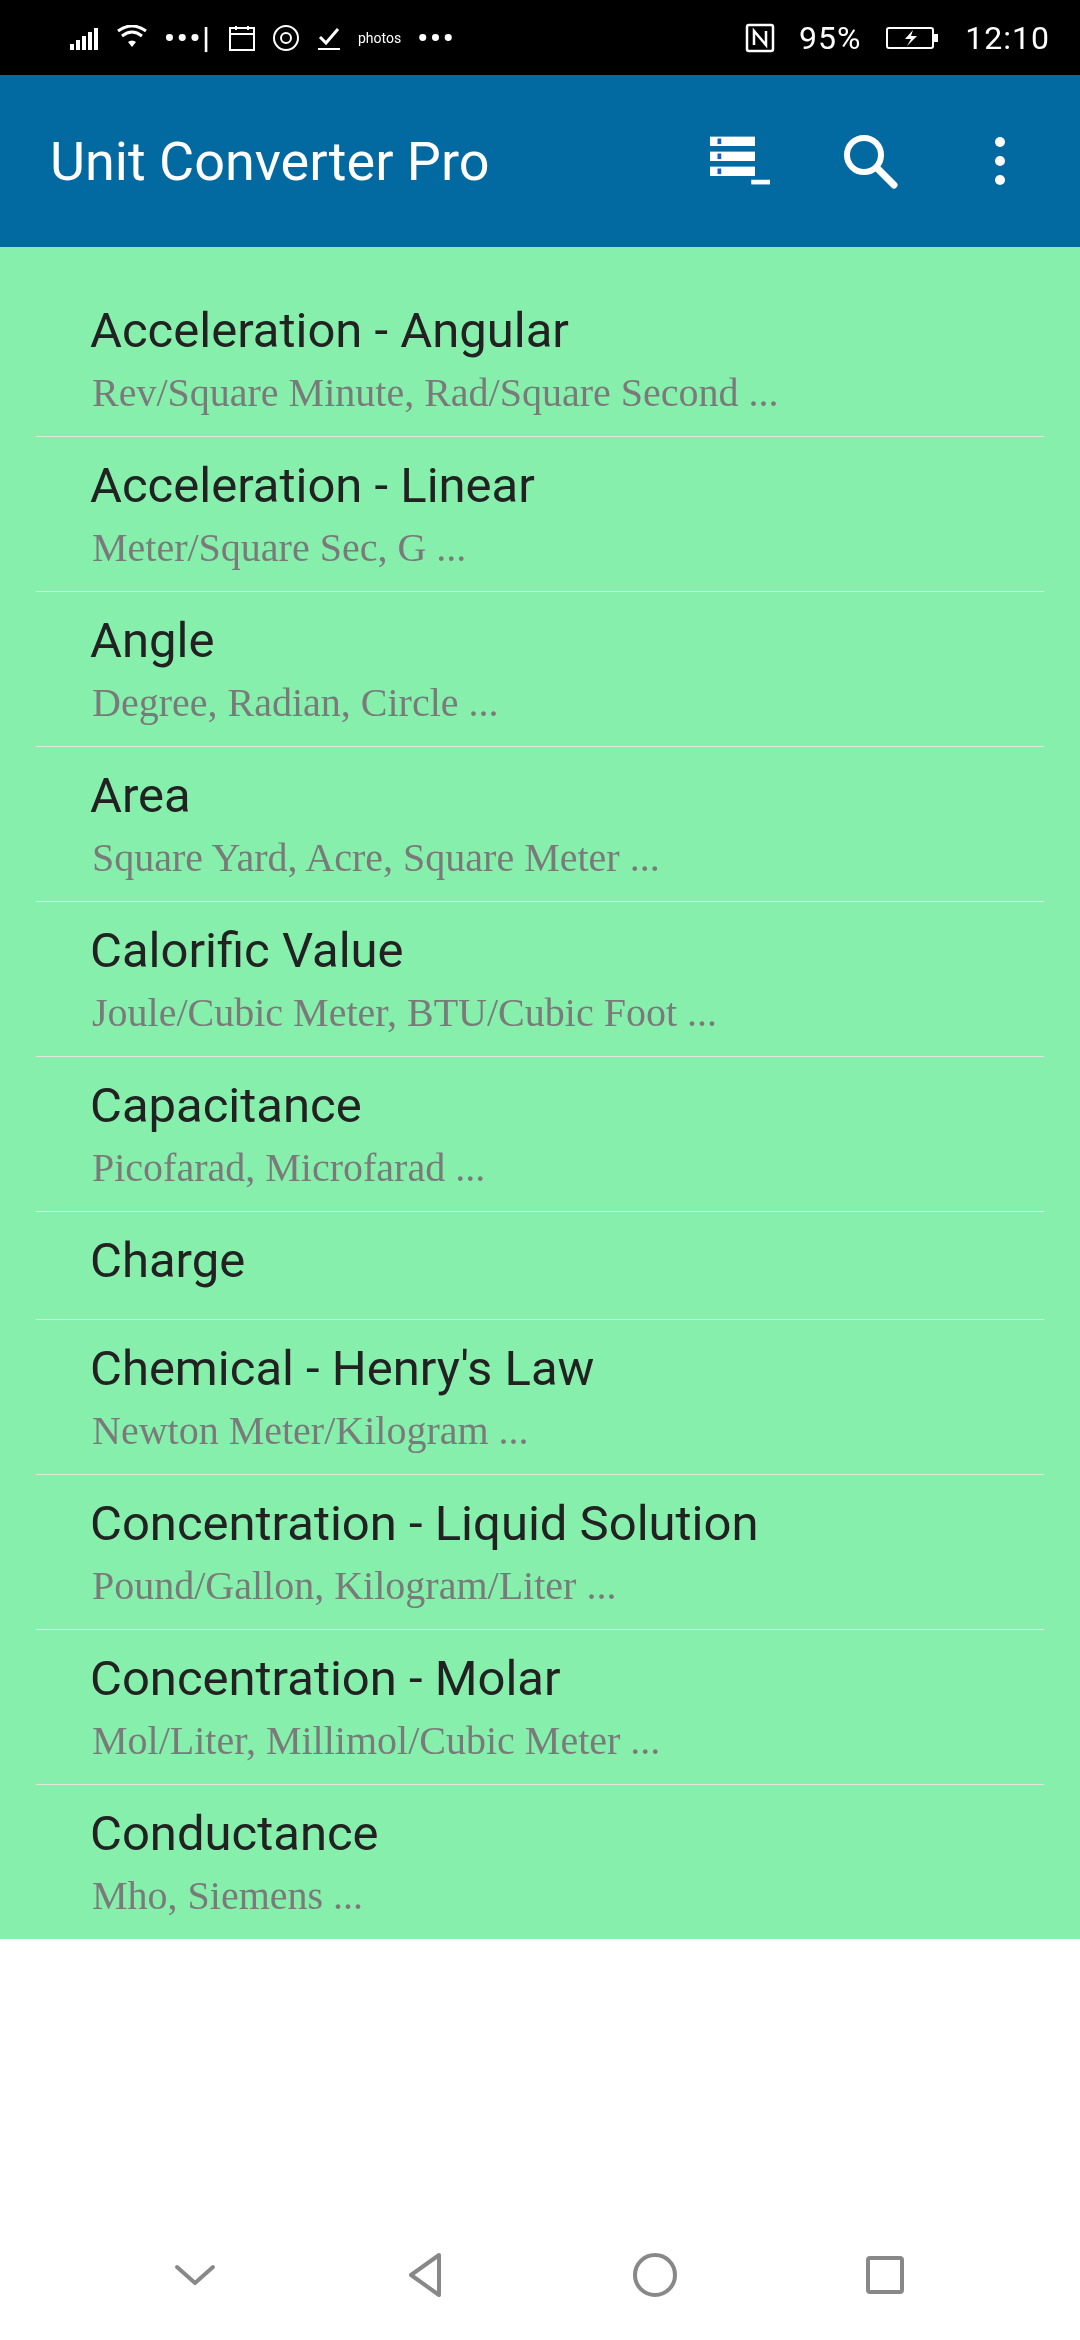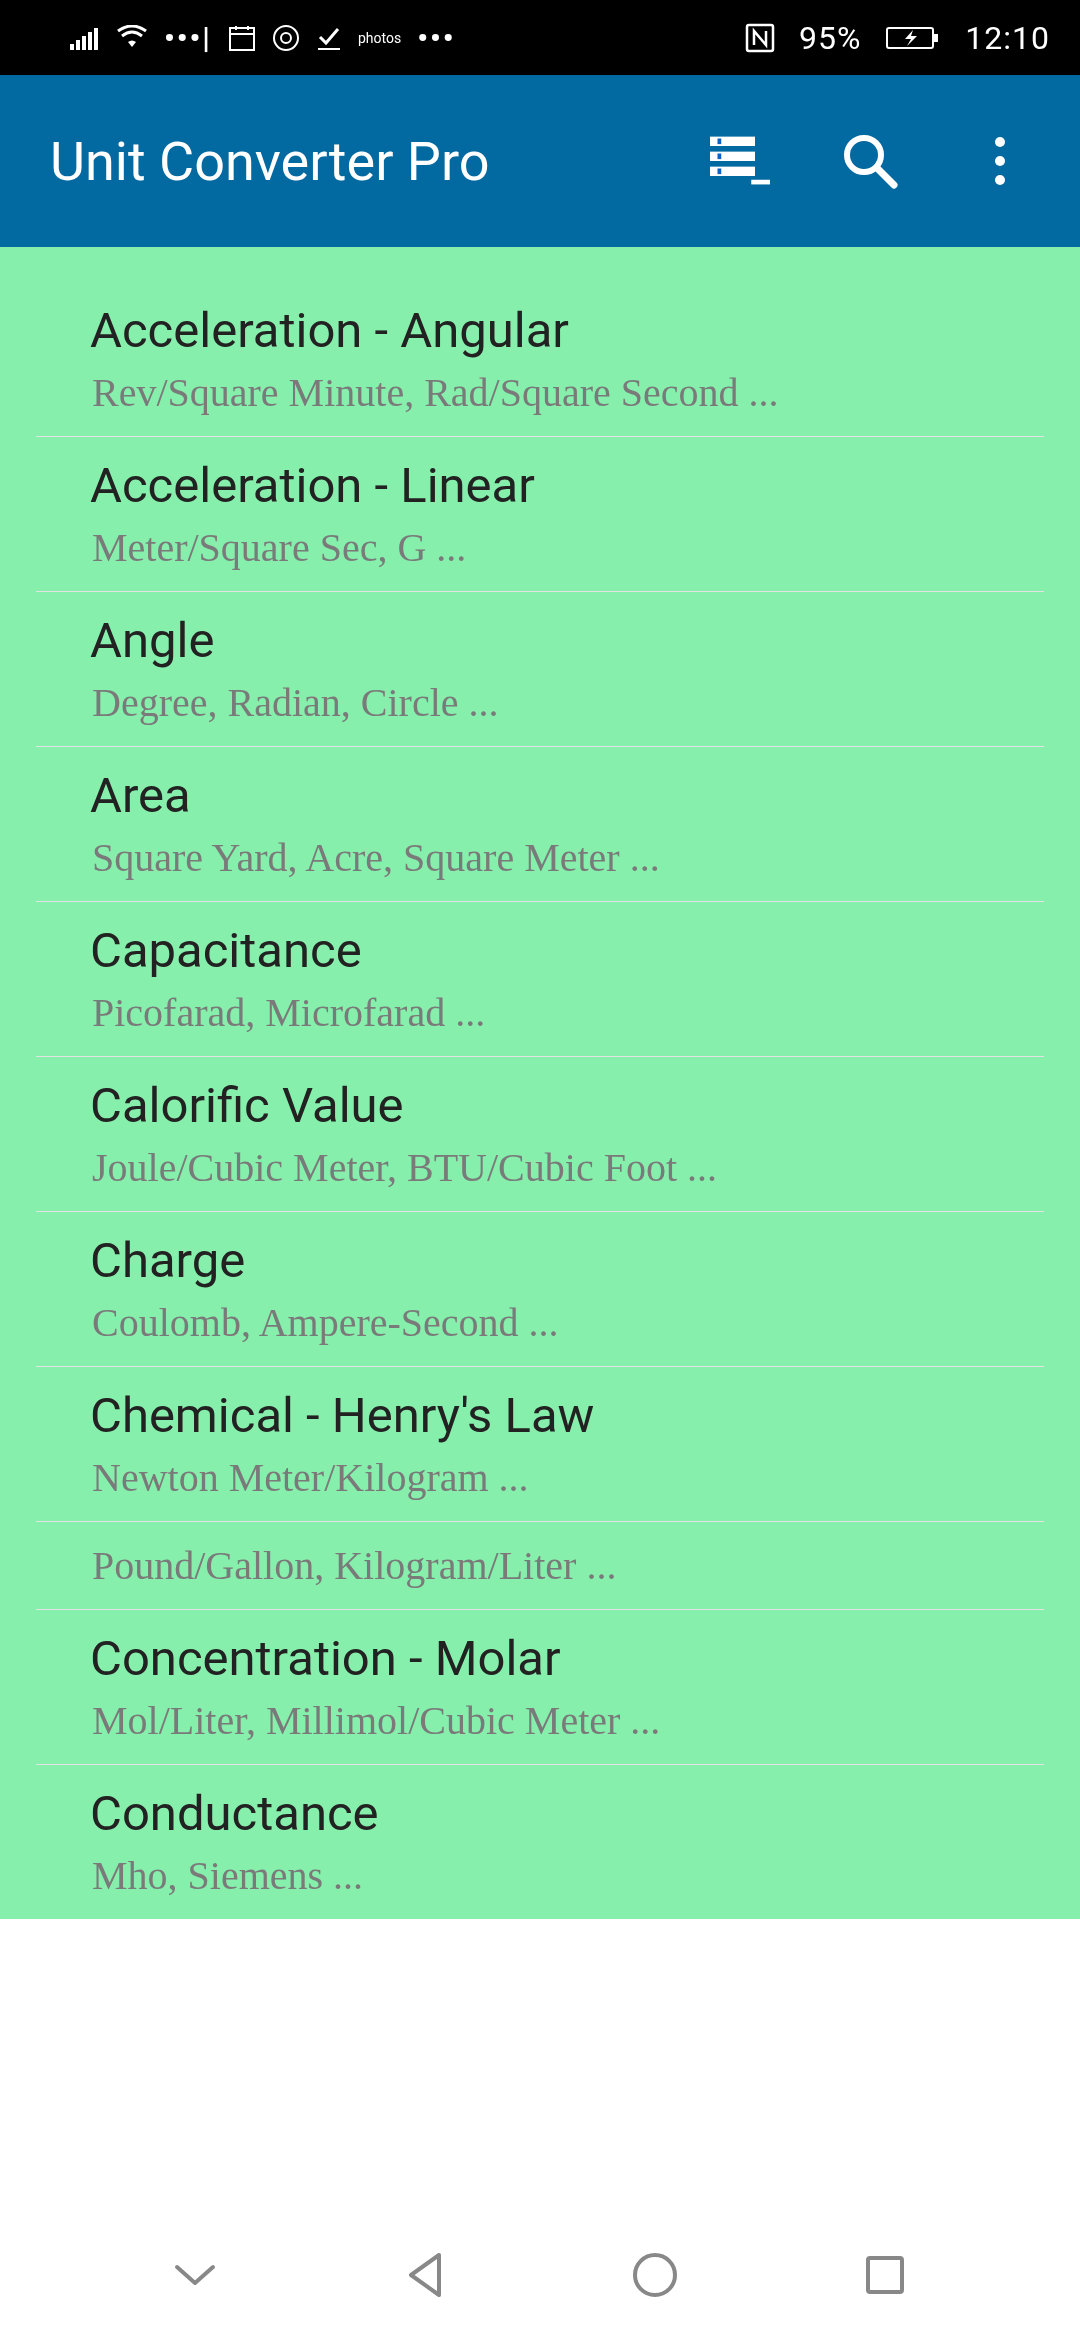--- a/index.html
+++ b/index.html
@@ -180,36 +180,36 @@
   </div>
   <div class="list-item">
     <div class="item-title">Angle</div>
     <div class="item-sub">Degree, Radian, Circle ...</div>
   </div>
   <div class="list-item">
     <div class="item-title">Area</div>
     <div class="item-sub">Square Yard, Acre, Square Meter ...</div>
   </div>
   <div class="list-item">
+    <div class="item-title">Calorific Value</div>
+    <div class="item-sub">Joule/Cubic Meter, BTU/Cubic Foot ...</div>
+  </div>
+  <div class="list-item">
     <div class="item-title">Capacitance</div>
     <div class="item-sub">Picofarad, Microfarad ...</div>
   </div>
   <div class="list-item">
-    <div class="item-title">Calorific Value</div>
-    <div class="item-sub">Joule/Cubic Meter, BTU/Cubic Foot ...</div>
-  </div>
-  <div class="list-item">
     <div class="item-title">Charge</div>
-    <div class="item-sub">Coulomb, Ampere-Second ...</div>
   </div>
   <div class="list-item">
     <div class="item-title">Chemical - Henry's Law</div>
     <div class="item-sub">Newton Meter/Kilogram ...</div>
   </div>
   <div class="list-item">
+    <div class="item-title">Concentration - Liquid Solution</div>
     <div class="item-sub">Pound/Gallon, Kilogram/Liter ...</div>
   </div>
   <div class="list-item">
     <div class="item-title">Concentration - Molar</div>
     <div class="item-sub">Mol/Liter, Millimol/Cubic Meter ...</div>
   </div>
   <div class="list-item" style="border-bottom:none;">
     <div class="item-title">Conductance</div>
     <div class="item-sub">Mho, Siemens ...</div>
   </div>

